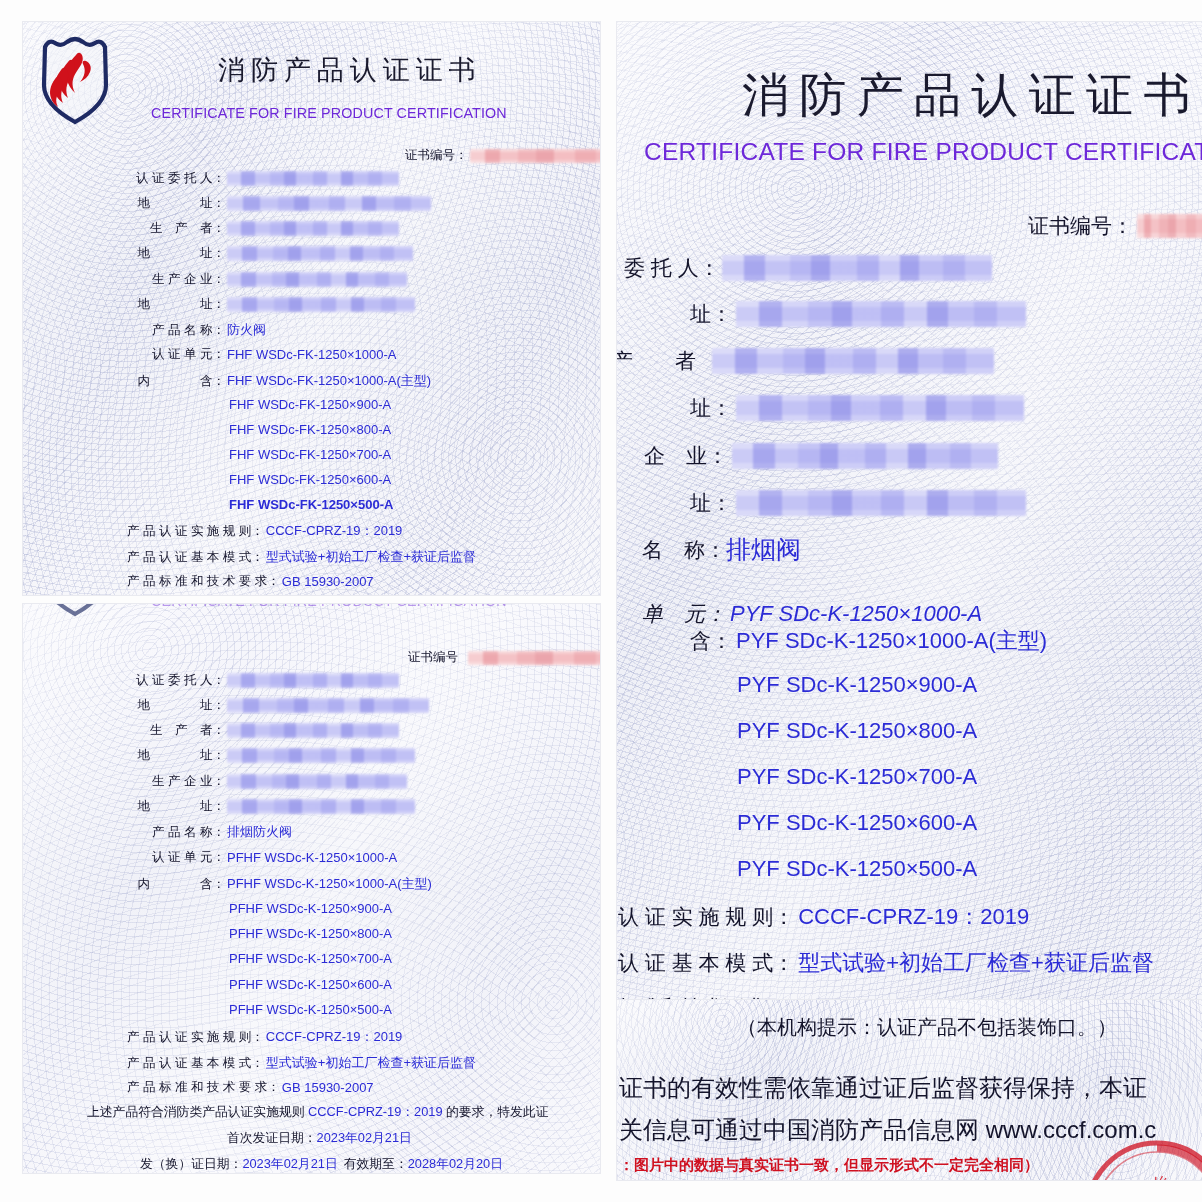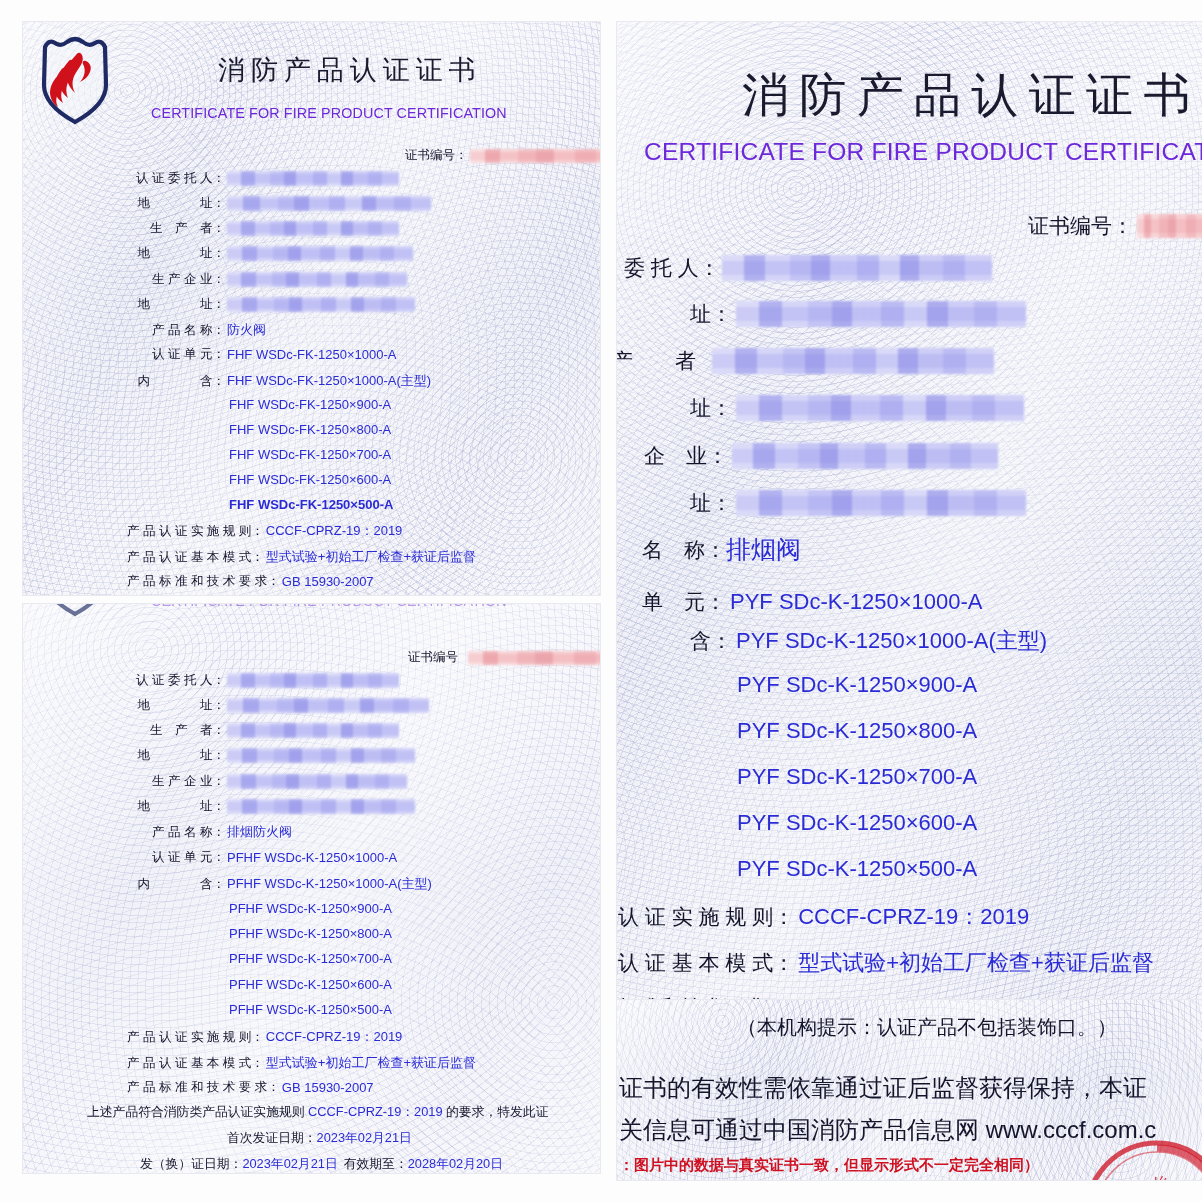--- a/index.html
+++ b/index.html
@@ -350,21 +350,21 @@
       </div>
       <div class="row" style="left:73px;top:467px;">
         <span class="lbl" style="font-size:21px;">址：</span>
         <span class="mosaic" style="width:290px;height:26px;margin-left:4px;"></span>
       </div>
 
       <div class="row" style="left:25px;top:511px;">
         <span class="lbl" style="font-size:21px;">名　称：</span>
         <span class="val" style="font-size:25px;">排烟阀</span>
       </div>
-      <div class="row" style="left:25px;top:566px;">
+      <div class="row" style="left:25px;top:578px;font-style:italic;">
         <span class="lbl" style="font-size:21px;">单　元：</span>
         <span class="val" style="font-size:22px;margin-left:4px;">PYF SDc-K-1250×1000-A</span>
       </div>
       <div class="row" style="left:73px;top:604px;">
         <span class="lbl" style="font-size:21px;">含：</span>
         <span class="val" style="font-size:22px;margin-left:4px;">PYF SDc-K-1250×1000-A(主型)</span>
       </div>
       <div class="row" style="left:120px;top:650px;">
         <span class="val" style="font-size:22px;">PYF SDc-K-1250×900-A</span>
       </div>

